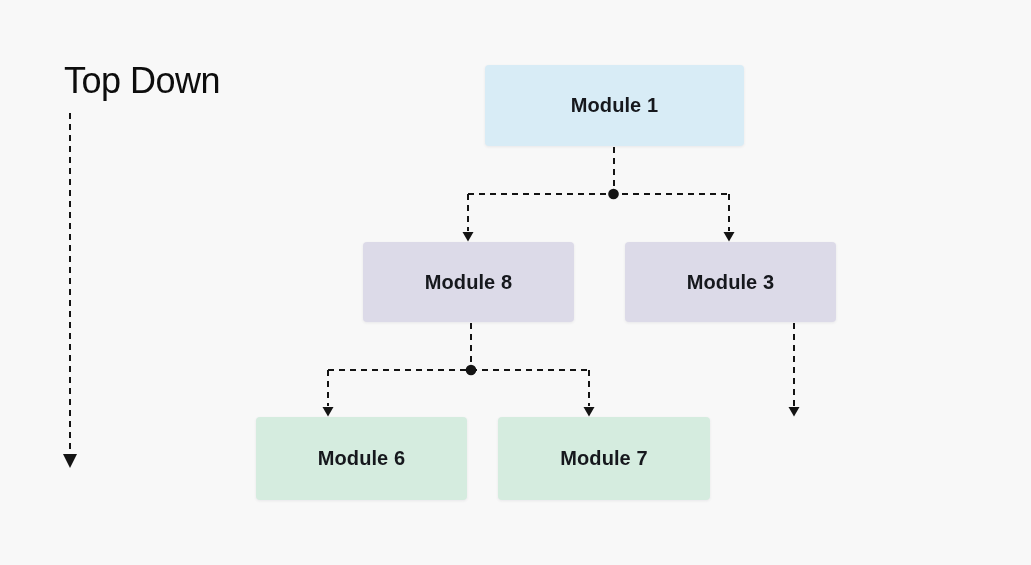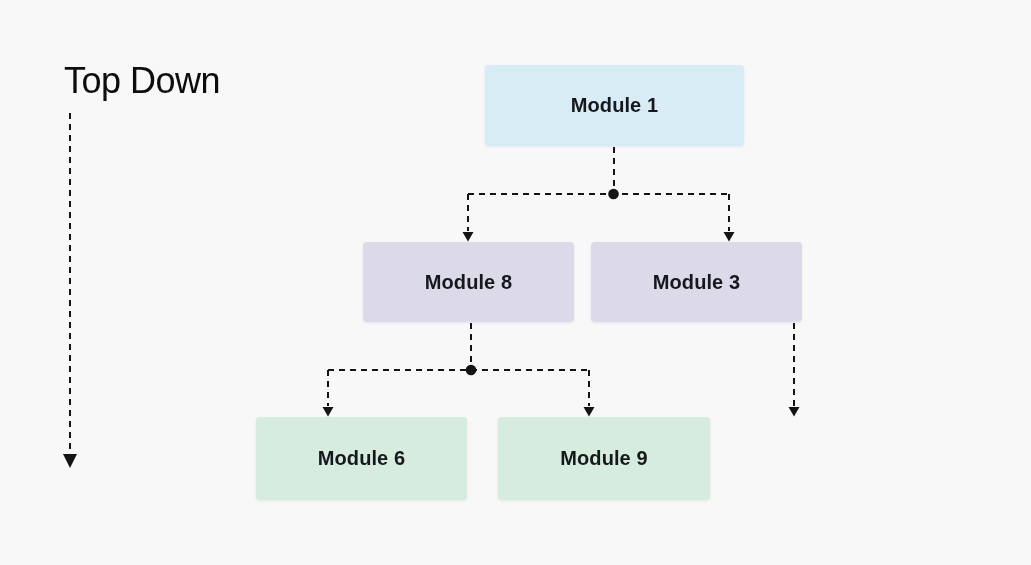--- a/index.html
+++ b/index.html
@@ -56,21 +56,21 @@
     font-weight: 700;
     color: var(--color-text);
     box-shadow: 0 1px 3px rgba(40,40,60,0.08);
     letter-spacing: 0.1px;
   }
   .level1 { background: var(--color-level1); }
   .level2 { background: var(--color-level2); }
   .level3 { background: var(--color-level3); }
   .node-1 { left: 485px; top: 65px;  width: 259px; height: 81px; }
   .node-2 { left: 363px; top: 242px; width: 211px; height: 80px; }
-  .node-3 { left: 591px; top: 242px; width: 211px; height: 80px; }
+  .node-3 { left: 625px; top: 242px; width: 211px; height: 80px; }
   .node-4 { left: 256px; top: 417px; width: 211px; height: 83px; }
   .node-5 { left: 498px; top: 417px; width: 212px; height: 83px; }
   .node-6 { left: 735px; top: 417px; width: 208px; height: 82px; }
 </style>
 </head>
 <body>
 
 <div class="canvas">
 
   <div class="title">Top Down</div>
@@ -112,16 +112,16 @@
   <div class="node level2 node-2">
     <span>Module 8</span>
   </div>
   <div class="node level2 node-3">
     <span>Module 3</span>
   </div>
   <div class="node level3 node-4">
     <span>Module 6</span>
   </div>
   <div class="node level3 node-5">
-    <span>Module 9</span>
+    <span>Module 7</span>
   </div>
 
 </div>
 
 </body></html>

